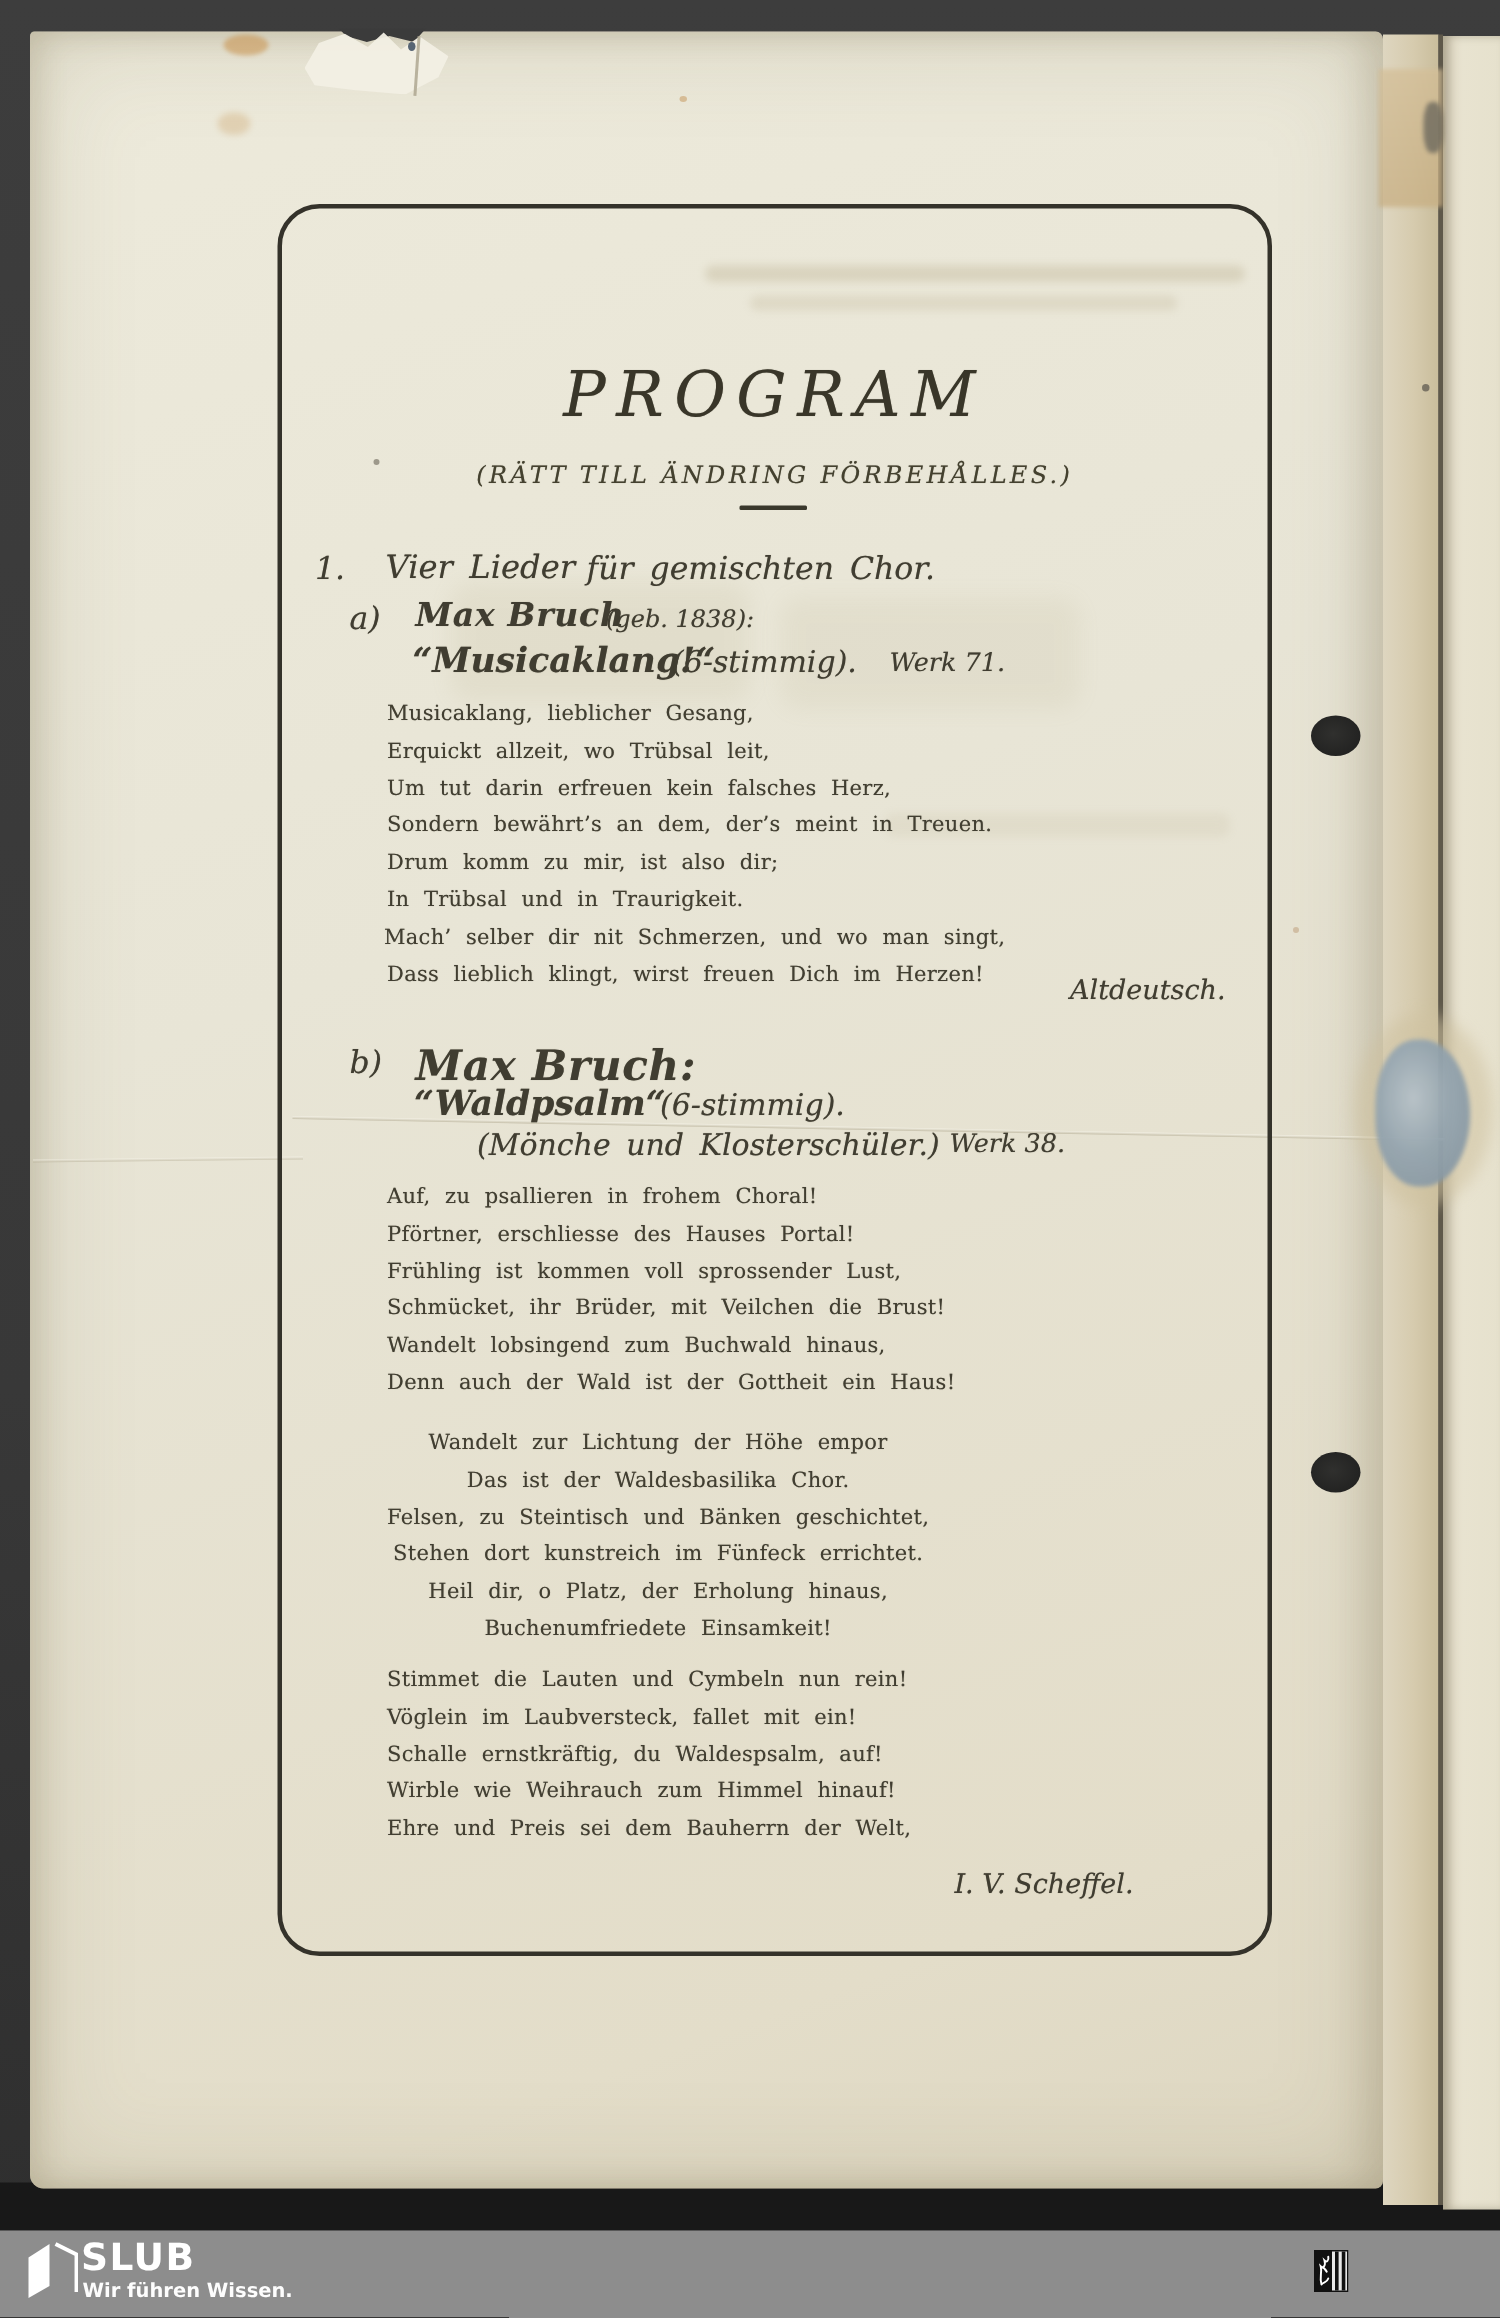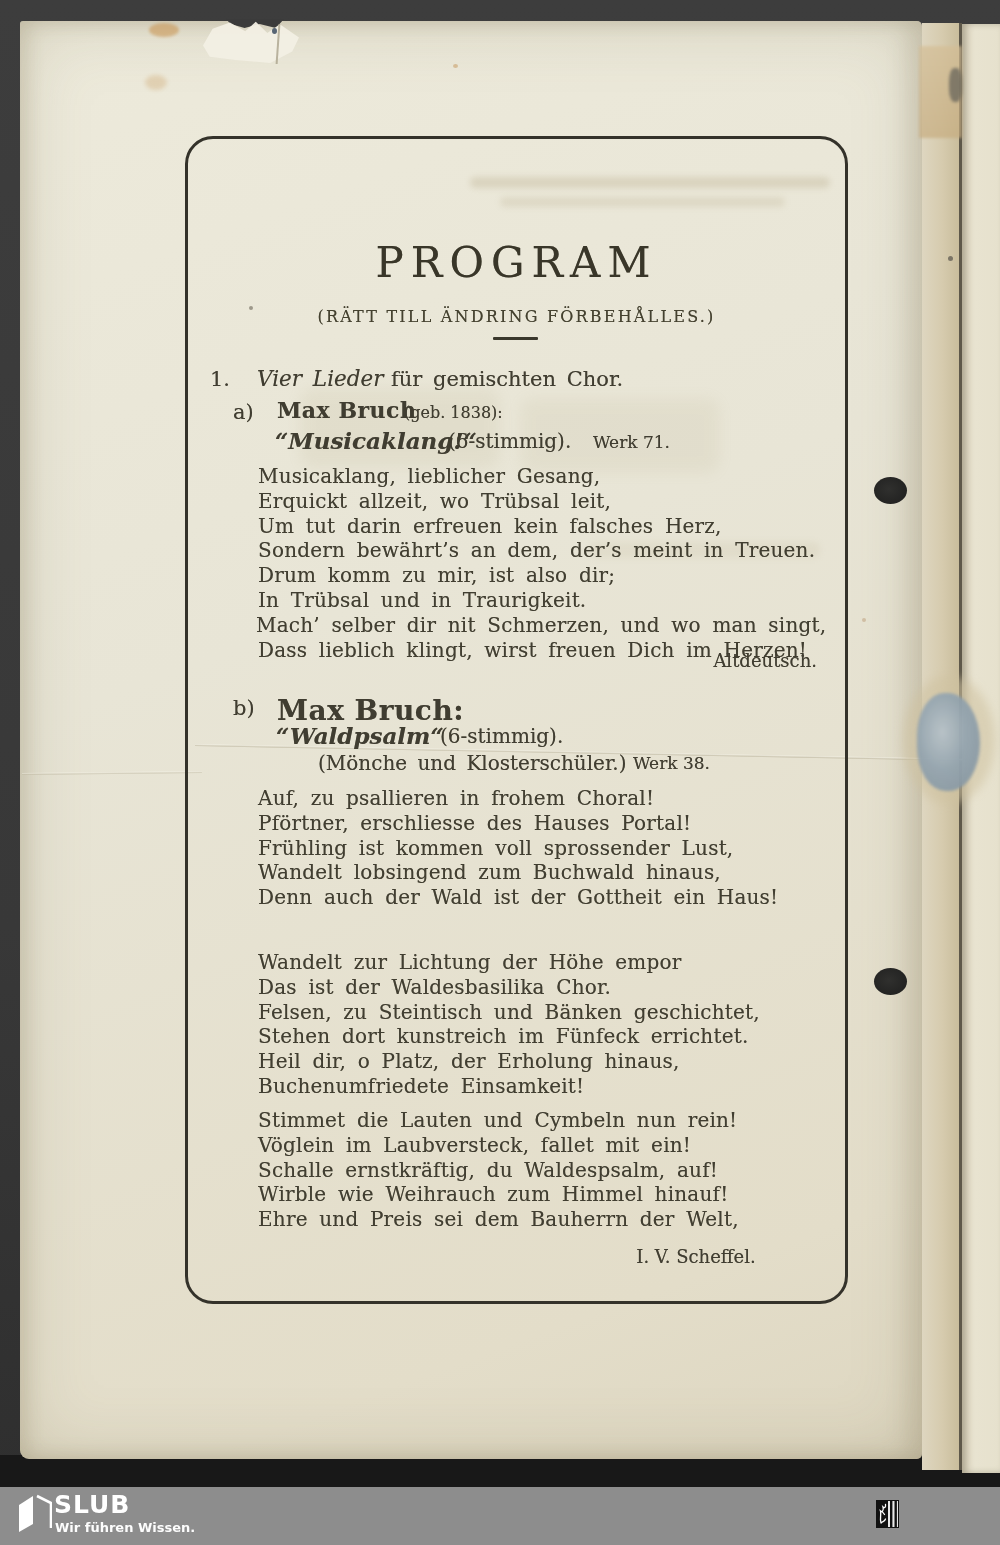--- a/index.html
+++ b/index.html
@@ -16,31 +16,31 @@
     border-right:3px solid #5e584a;}
   .page-right{position:absolute;left:962px;top:24px;width:38px;height:1449px;
     background:linear-gradient(90deg,#ddd5c0 0%,#e8e3d0 35%,#e6e1cd 100%);
     box-shadow:inset 4px 0 6px rgba(90,82,60,.35);}
   .bottom-strip{position:absolute;left:0;top:1455px;width:1000px;height:32px;background:#181818;}
   
   .frame{position:absolute;left:185px;top:136px;width:663px;height:1168px;
     box-sizing:border-box;border:3px solid #34322a;border-radius:28px;}
   
   .t{position:absolute;white-space:nowrap;color:#403d31;
-     text-shadow:0 0 .5px rgba(62,58,42,.55);}
+     text-shadow:0 0 .5px rgba(62,58,42,.55);font-style:italic;}
   .center-frame{left:185px;width:663px;text-align:center;}
   .title{font-size:42px;letter-spacing:7px;color:#393629;}
   .subtitle{font-size:16px;letter-spacing:2.2px;color:#44412f;}
   .rule{position:absolute;left:493px;top:337px;width:45px;height:3px;background:#3a382c;border-radius:1px;}
   .h1{font-size:21px;word-spacing:4px;}
   .it{font-style:italic;}
   .bold{font-weight:bold;}
   .small{font-size:16px;}
   .worknum{font-size:17px;}
-  .poem{position:absolute;font-size:20px;line-height:24.8px;word-spacing:5px;letter-spacing:.2px;color:#413e31;
+  .poem{position:absolute;font-size:14px;line-height:24.8px;word-spacing:5px;letter-spacing:.2px;color:#413e31;
         text-shadow:0 0 .5px rgba(62,58,42,.5);}
   .attr{font-size:18px;text-align:right;}
   
   .hole{position:absolute;width:33px;height:27px;border-radius:50%;
         background:radial-gradient(ellipse at 45% 45%, #30302e 0%, #232322 70%);}
   .stain-blue-halo{position:absolute;left:903px;top:676px;width:92px;height:128px;border-radius:50%;
         background:#cfc2a0;filter:blur(5px);opacity:.55;}
   .stain-blue{position:absolute;left:917px;top:693px;width:63px;height:98px;
         border-radius:46% 54% 52% 48%;filter:blur(1.5px);
         background:radial-gradient(ellipse at 40% 40%, #b6c2ca 0%, #93a4b0 45%, #7f909c 100%);opacity:.92;}
@@ -142,25 +142,26 @@
   <div class="t bold" style="left:277px;top:694px;font-size:28px;letter-spacing:.5px;">Max Bruch:</div>
   <div class="t bold it" style="left:276px;top:722px;font-size:23px;">“Waldpsalm“</div>
   <div class="t" style="left:440px;top:724px;font-size:20px;">(6-stimmig).</div>
   <div class="t" style="left:318px;top:751px;font-size:20px;word-spacing:4px;">(Mönche und Klosterschüler.)</div>
   <div class="t worknum" style="left:633px;top:753px;">Werk 38.</div>
 
   <div class="poem" style="left:258px;top:786px;">
     <div>Auf, zu psallieren in frohem Choral!</div>
     <div>Pförtner, erschliesse des Hauses Portal!</div>
     <div>Frühling ist kommen voll sprossender Lust,</div>
+    <div>Schmücket, ihr Brüder, mit Veilchen die Brust!</div>
     <div>Wandelt lobsingend zum Buchwald hinaus,</div>
     <div>Denn auch der Wald ist der Gottheit ein Haus!</div>
   </div>
 
-  <div class="poem" style="left:258px;top:950px;">
+  <div class="poem" style="left:258px;top:950px;text-align:center;">
     <div>Wandelt zur Lichtung der Höhe empor</div>
     <div>Das ist der Waldesbasilika Chor.</div>
     <div>Felsen, zu Steintisch und Bänken geschichtet,</div>
     <div>Stehen dort kunstreich im Fünfeck errichtet.</div>
     <div>Heil dir, o Platz, der Erholung hinaus,</div>
     <div>Buchenumfriedete Einsamkeit!</div>
   </div>
 
   <div class="poem" style="left:258px;top:1108px;">
     <div>Stimmet die Lauten und Cymbeln nun rein!</div>

